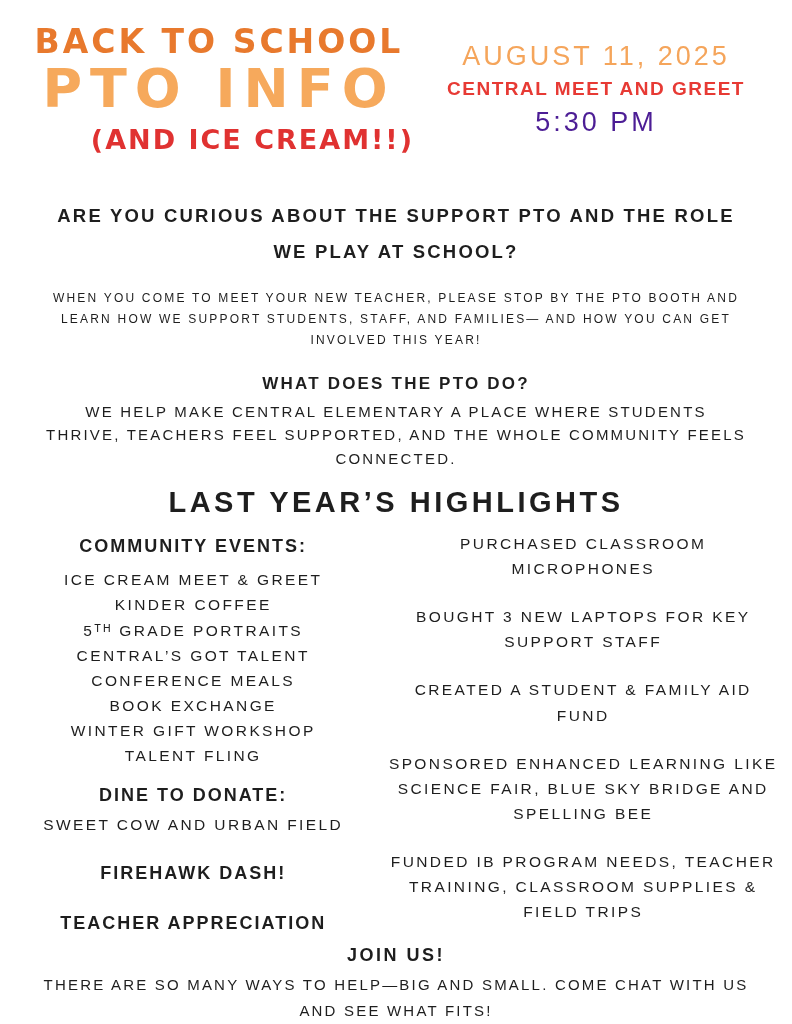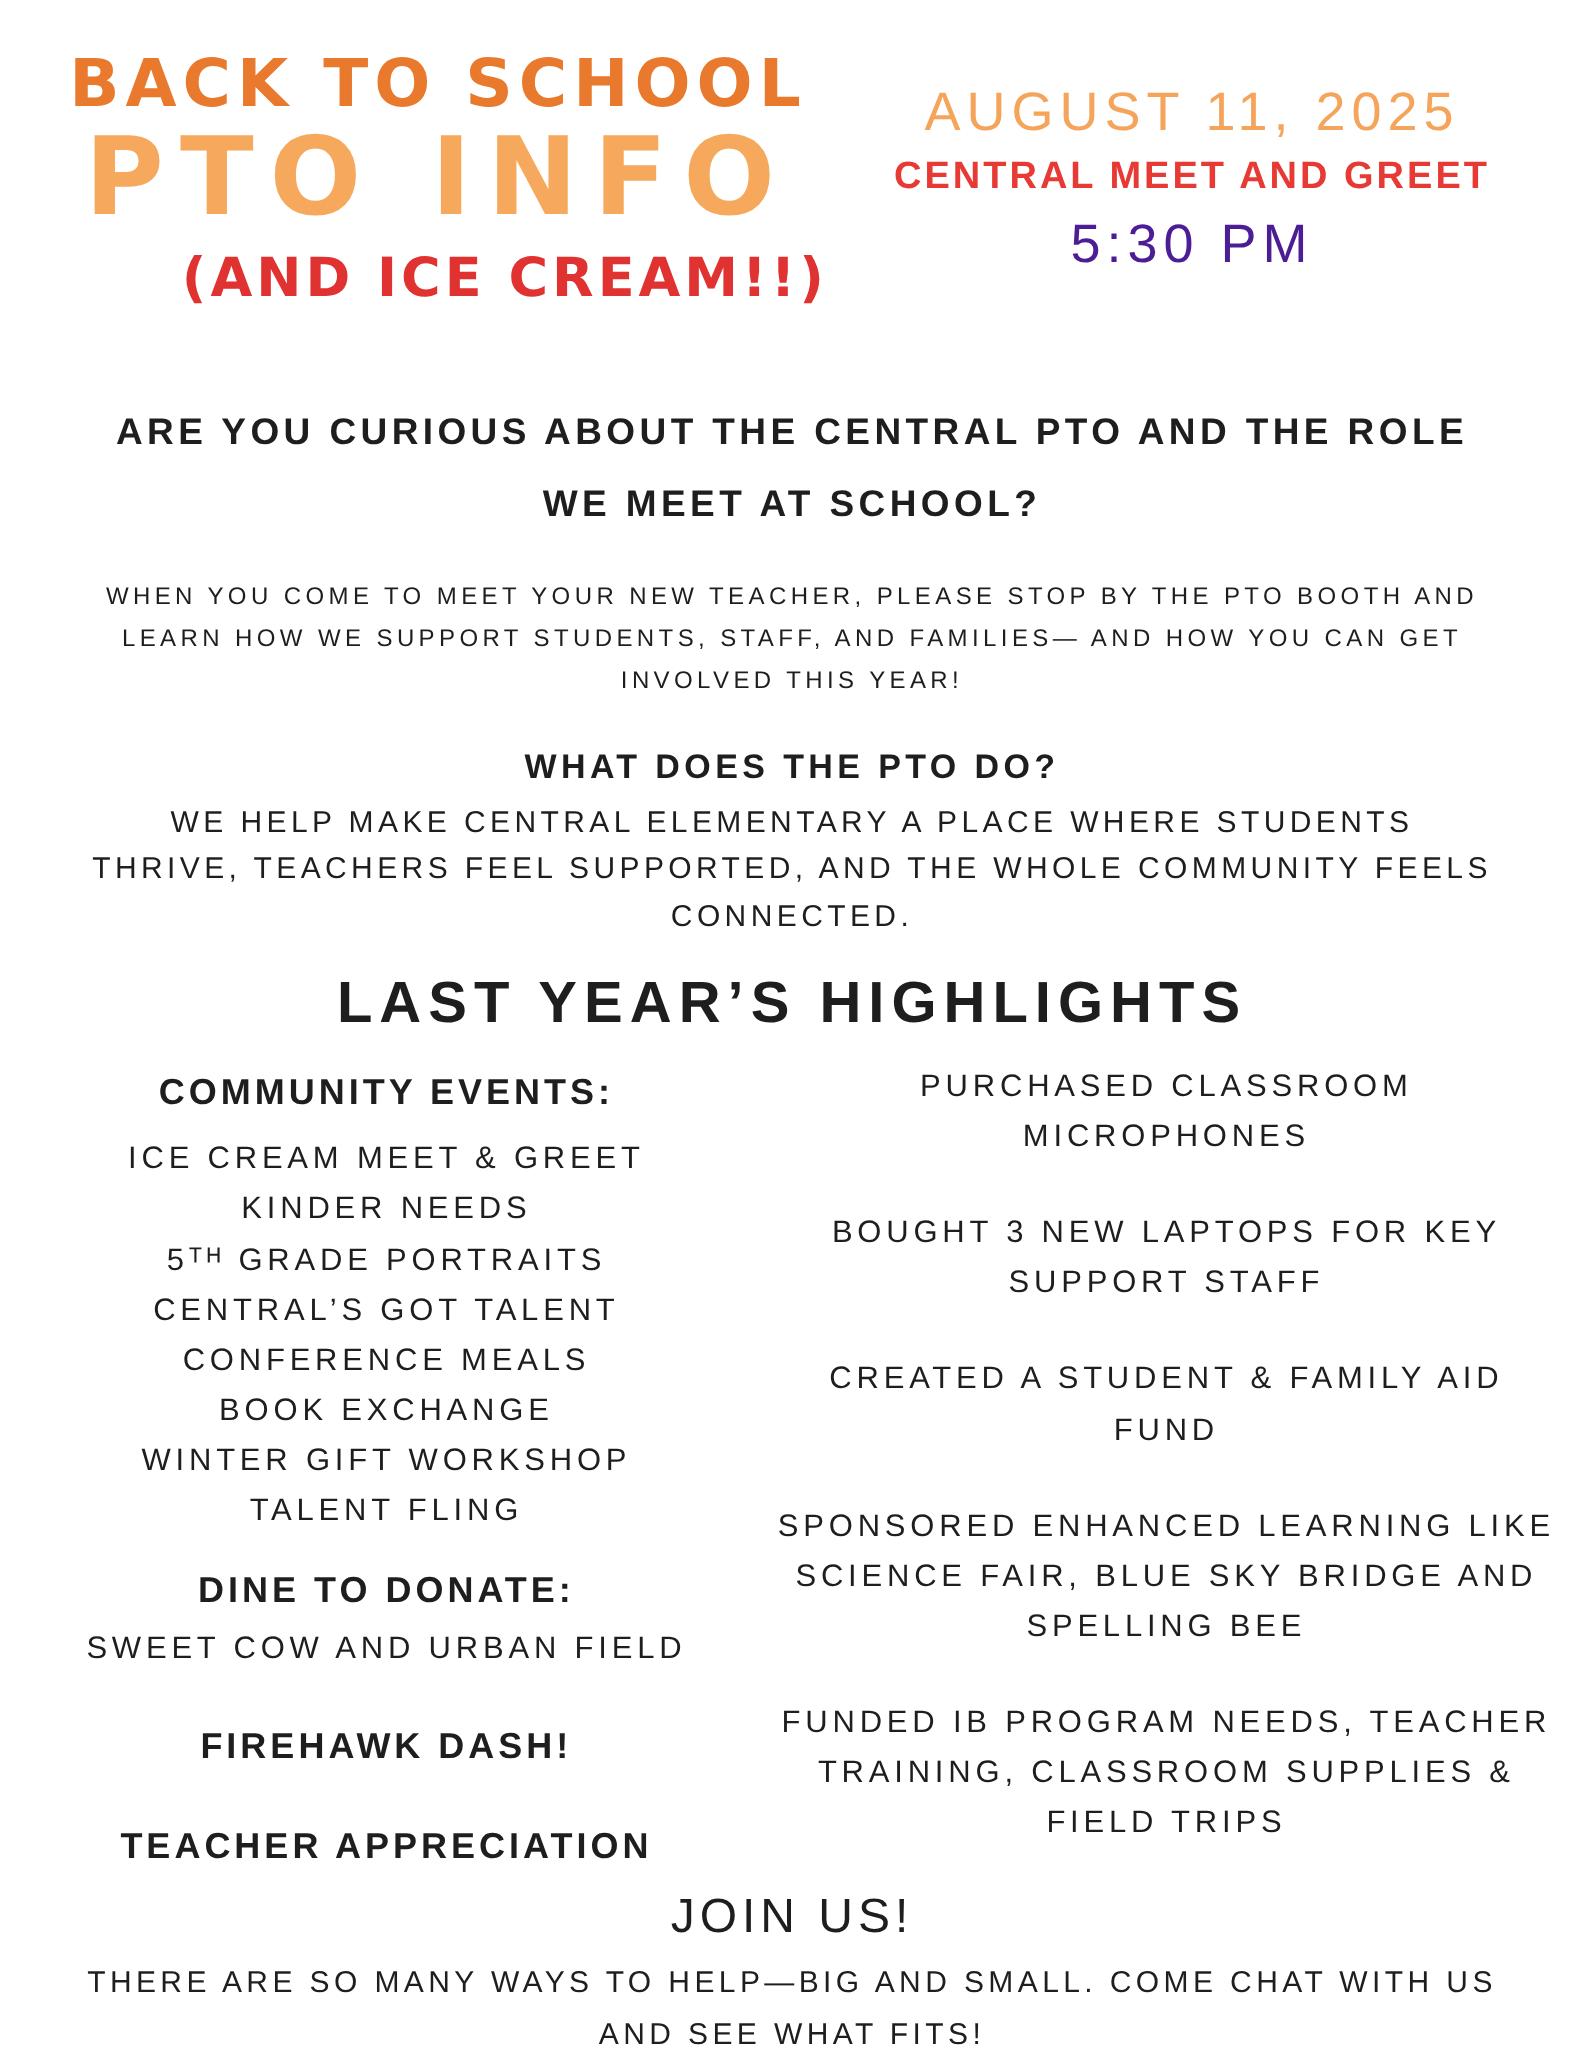--- a/index.html
+++ b/index.html
@@ -164,22 +164,22 @@
     font-weight: 400;
     letter-spacing: 2.4px;
     line-height: 1.62;
     max-width: 390px;
     margin: 0 auto 23px auto;
   }
 
   
   .footer { text-align: center; margin-top: -2px; }
   .footer-heading {
-    font-size: 24px;
-    font-weight: 400;
+    font-size: 18px;
+    font-weight: 700;
     letter-spacing: 2.5px;
   }
   .footer-paragraph {
     font-size: 15px;
     font-weight: 400;
     letter-spacing: 2.2px;
     line-height: 1.7;
     max-width: 730px;
     margin: 6px auto 0 auto;
   }
@@ -196,34 +196,34 @@
       <div class="title-line3">(AND ICE CREAM!!)</div>
     </div>
     <div class="date-block">
       <div class="date-line">AUGUST 11, 2025</div>
       <div class="event-line">CENTRAL MEET AND GREET</div>
       <div class="time-line">5:30 PM</div>
     </div>
   </div>
 
   <div class="intro">
-    <div class="intro-heading">ARE YOU CURIOUS ABOUT THE CENTRAL PTO AND THE ROLE WE MEET AT SCHOOL?</div>
+    <div class="intro-heading">ARE YOU CURIOUS ABOUT THE SUPPORT PTO AND THE ROLE WE PLAY AT SCHOOL?</div>
     <div class="intro-paragraph">WHEN YOU COME TO MEET YOUR NEW TEACHER, PLEASE STOP BY THE PTO BOOTH AND LEARN HOW WE SUPPORT STUDENTS, STAFF, AND FAMILIES— AND HOW YOU CAN GET INVOLVED THIS YEAR!</div>
     <div class="intro-subheading">WHAT DOES THE PTO DO?</div>
     <div class="intro-subparagraph">WE HELP MAKE CENTRAL ELEMENTARY A PLACE WHERE STUDENTS THRIVE, TEACHERS FEEL SUPPORTED, AND THE WHOLE COMMUNITY FEELS CONNECTED.</div>
   </div>
 
   <div class="highlights-title">LAST YEAR’S HIGHLIGHTS</div>
 
   <div class="columns">
     <div class="col-left">
       <div class="col-heading">COMMUNITY EVENTS:</div>
       <ul class="event-list">
           <li>ICE CREAM MEET &amp; GREET</li>
-          <li>KINDER NEEDS</li>
+          <li>KINDER COFFEE</li>
           <li>5ᵀᴴ GRADE PORTRAITS</li>
           <li>CENTRAL’S GOT TALENT</li>
           <li>CONFERENCE MEALS</li>
           <li>BOOK EXCHANGE</li>
           <li>WINTER GIFT WORKSHOP</li>
           <li>TALENT FLING</li>
         </ul>
       <div class="col-heading dine-heading">DINE TO DONATE:</div>
       <div class="dine-text">SWEET COW AND URBAN FIELD</div>
       <div class="col-heading firehawk-heading">FIREHAWK DASH!</div>

